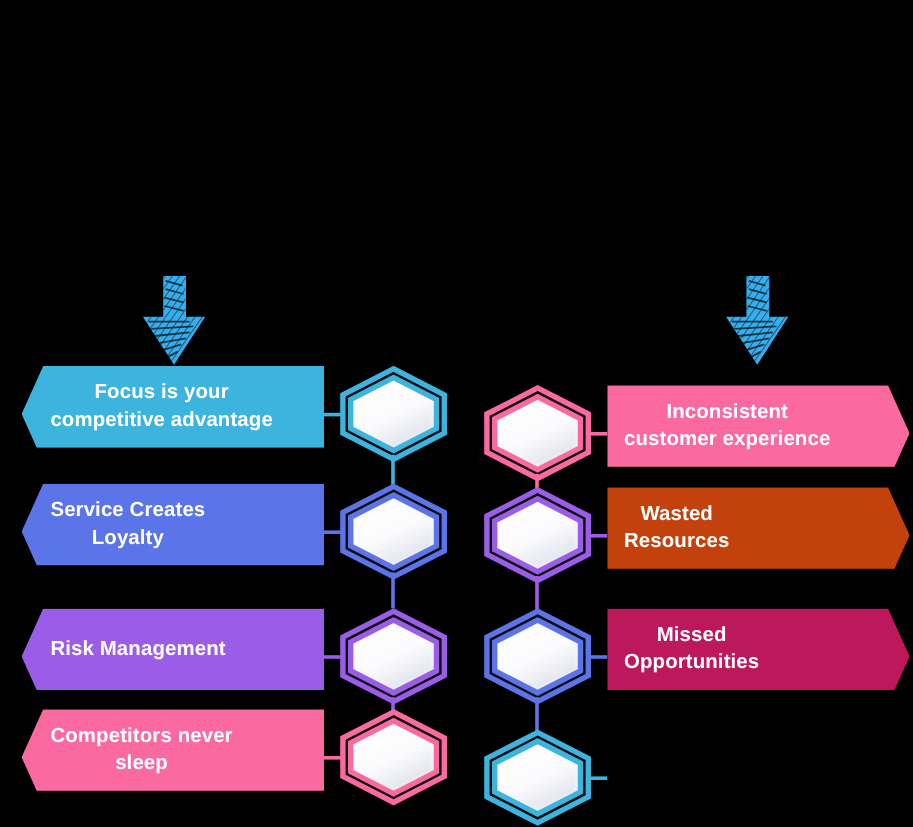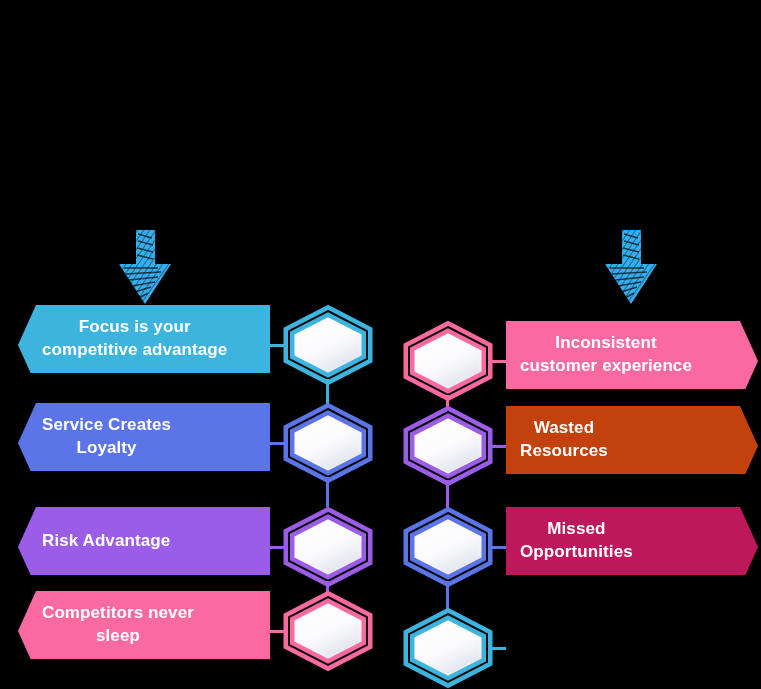--- a/index.html
+++ b/index.html
@@ -136,21 +136,21 @@
             <polygon points="44,2 83,22 83,50 44,70 5,50 5,22" fill="url(#hg0-1)" stroke="#5B74E8" stroke-width="11"></polygon>
             <polygon points="44,2 83,22 83,50 44,70 5,50 5,22" fill="none" stroke="#0a0a0a" stroke-width="2"></polygon>
             <polygon points="44,12 74,27 74,47 44,61 14,47 14,27" fill="url(#hg0-1)"></polygon>
           </svg>
         </div>
         <div class="vlink" style="background: rgb(91, 116, 232);"></div>
       </div>
       <div class="row" style="top: 202px;">
         <div class="stub" style="background: rgb(155, 93, 232);"></div>
         <div class="banner" style="background: rgb(155, 93, 232);">
-          <div class="banner-text">Risk Advantage</div>
+          <div class="banner-text">Risk Management</div>
         </div>
         <div class="hex">
           <svg viewBox="0 0 88 72">
             <defs>
               <linearGradient id="hg0-2" x1="0" y1="0" x2="0.6" y2="1">
                 <stop offset="0%" stop-color="#ffffff"></stop>
                 <stop offset="60%" stop-color="#fbfbfd"></stop>
                 <stop offset="100%" stop-color="#e3e5ee"></stop>
               </linearGradient>
             </defs>

